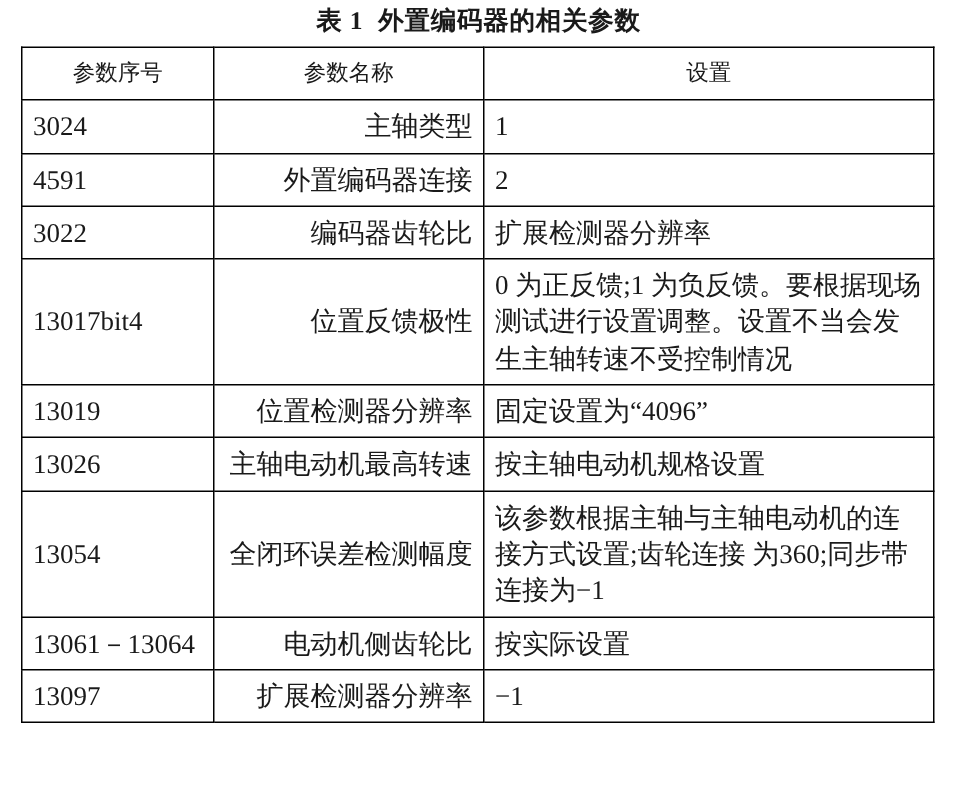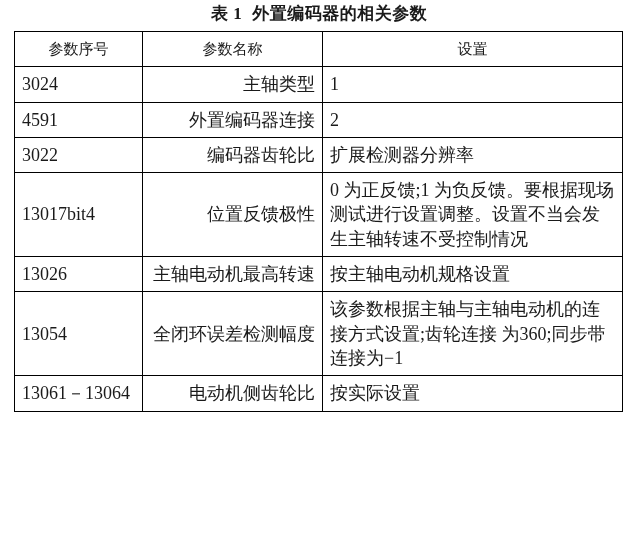--- a/index.html
+++ b/index.html
@@ -107,30 +107,40 @@
         <td class="col-id">3022</td>
         <td class="col-name">编码器齿轮比</td>
         <td class="col-set">扩展检测器分辨率</td>
       </tr>
       <tr>
         <td class="col-id">13017bit4</td>
         <td class="col-name">位置反馈极性</td>
         <td class="col-set multiline">0 为正反馈;1 为负反馈。要根据现场测试进行设置调整。设置不当会发生主轴转速不受控制情况</td>
       </tr>
       <tr>
+        <td class="col-id">13019</td>
+        <td class="col-name">位置检测器分辨率</td>
+        <td class="col-set">固定设置为“4096”</td>
+      </tr>
+      <tr>
         <td class="col-id">13026</td>
         <td class="col-name">主轴电动机最高转速</td>
         <td class="col-set">按主轴电动机规格设置</td>
       </tr>
       <tr>
         <td class="col-id">13054</td>
         <td class="col-name">全闭环误差检测幅度</td>
         <td class="col-set multiline">该参数根据主轴与主轴电动机的连接方式设置;齿轮连接 为360;同步带连接为−1</td>
       </tr>
       <tr>
         <td class="col-id">13061－13064</td>
         <td class="col-name">电动机侧齿轮比</td>
         <td class="col-set">按实际设置</td>
       </tr>
+      <tr>
+        <td class="col-id">13097</td>
+        <td class="col-name">扩展检测器分辨率</td>
+        <td class="col-set">−1</td>
+      </tr>
     </tbody>
   </table>
 
 </div>
 
 </body></html>

